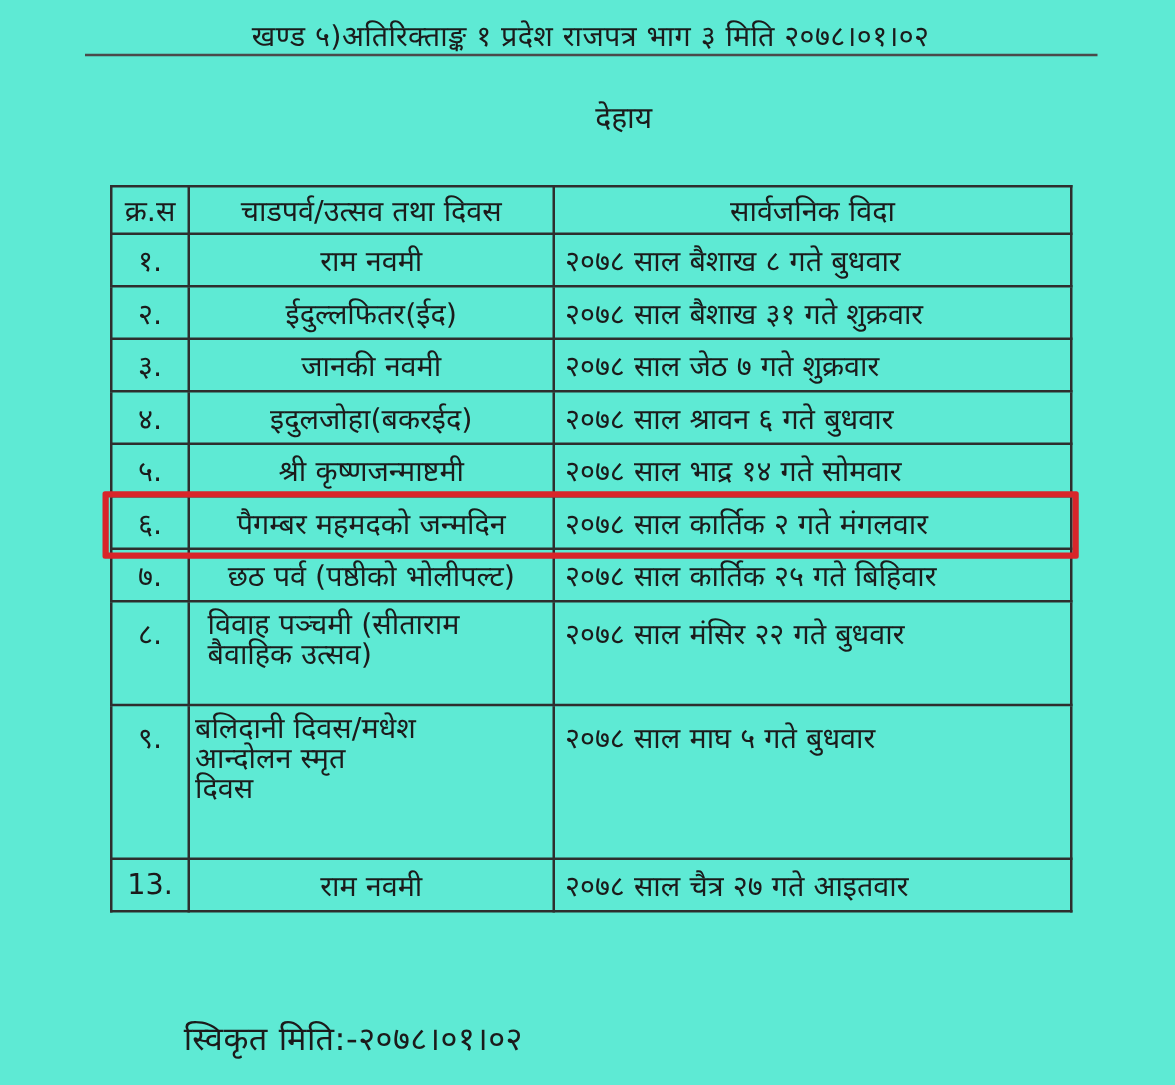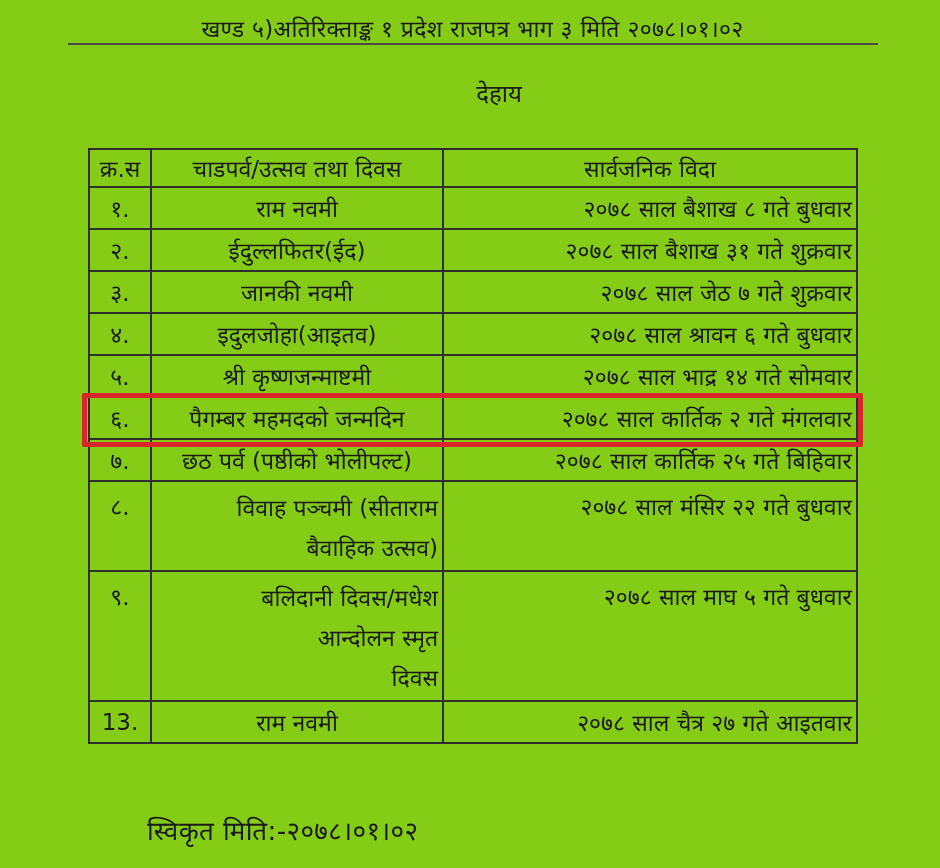--- a/index.html
+++ b/index.html
@@ -5,21 +5,21 @@
   html, body {
     margin: 0;
     padding: 0;
     background: #e9e9e9;
   }
   .page {
     position: relative;
     width: 940px;
     height: 868px;
     margin: 0 auto;
-    background: #84cc16;
+    background: #5eead4;
     overflow: hidden;
     font-family: "DejaVu Sans", "Liberation Serif", sans-serif;
     color: #1b1b1b;
   }
   .gazette-header {
     position: absolute;
     top: 12px;
     left: 65px;
     width: 815px;
     text-align: center;
@@ -61,30 +61,30 @@
     text-align: center;
     padding: 2px 4px;
     font-weight: normal;
     overflow: hidden;
   }
   .holiday-table tr { height: 42px; }
   .holiday-table tr.h-row { height: 24px; }
   .holiday-table tr.tall2 { height: 83px; }
   .holiday-table tr.tall3 { height: 123px; }
   .holiday-table td.date-cell {
-    text-align: right;
+    text-align: left;
     padding-left: 8px;
     white-space: nowrap;
   }
   .holiday-table td.multiline {
     white-space: pre-line;
-    text-align: right;
+    text-align: left;
     vertical-align: top;
     padding-top: 6px;
-    line-height: 40px;
+    line-height: 24px;
     margin-top: 48px;
   }
   .holiday-table td.pad-lg { padding-left: 14px; }
   .holiday-table td.pad-xl { }
   .holiday-table tr.tall2 td.date-cell,
   .holiday-table tr.tall3 td.date-cell {
     vertical-align: top;
     padding-top: 8px;
   }
   .highlight-box {
@@ -139,21 +139,21 @@
       <td>ईदुल्लफितर(ईद)</td>
       <td class="date-cell">२०७८ साल बैशाख ३१ गते शुक्रवार</td>
     </tr>
     <tr>
       <td>३.</td>
       <td>जानकी नवमी</td>
       <td class="date-cell">२०७८ साल जेठ ७ गते शुक्रवार</td>
     </tr>
     <tr>
       <td>४.</td>
-      <td>इदुलजोहा(आइतव)</td>
+      <td>इदुलजोहा(बकरईद)</td>
       <td class="date-cell">२०७८ साल श्रावन ६ गते बुधवार</td>
     </tr>
     <tr>
       <td>५.</td>
       <td>श्री कृष्णजन्माष्टमी</td>
       <td class="date-cell">२०७८ साल भाद्र १४ गते सोमवार</td>
     </tr>
     <tr>
       <td>६.</td>
       <td>पैगम्बर महमदको जन्मदिन</td>

